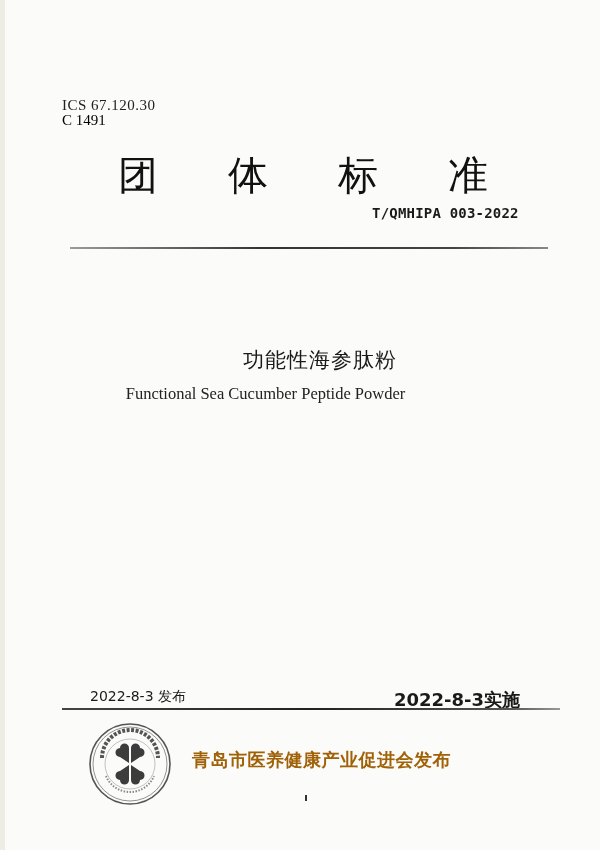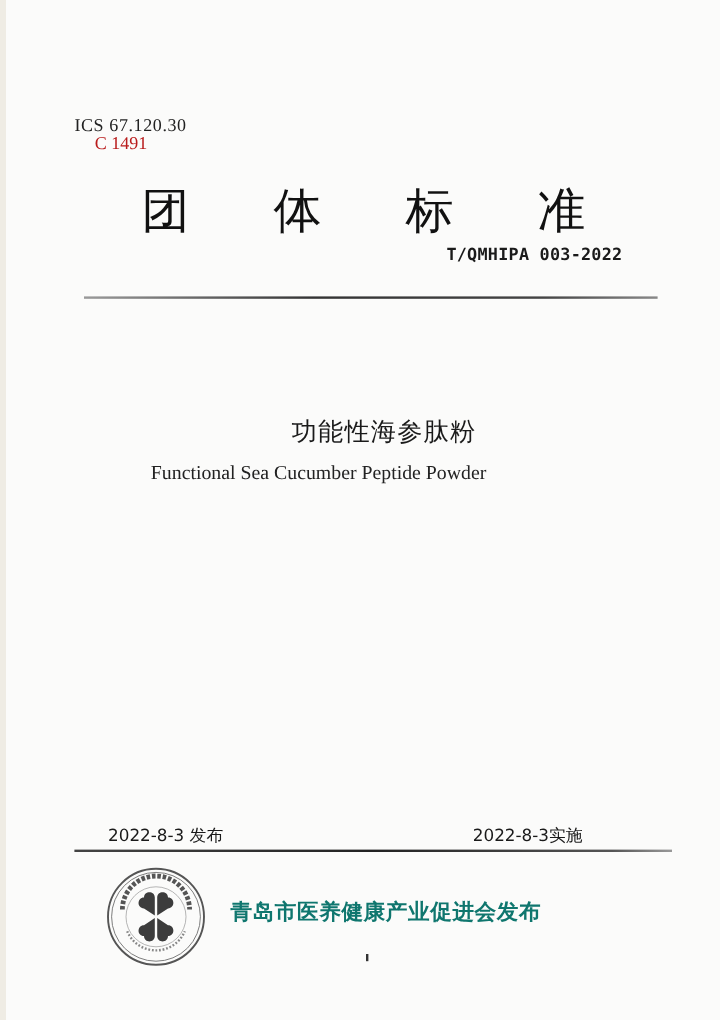--- a/index.html
+++ b/index.html
@@ -12,22 +12,22 @@
   .left-edge {
     position: absolute; left: 0; top: 0; width: 5px; height: 850px;
     background: #efece4;
   }
   .ics {
     position: absolute; left: 62px; top: 97px;
     font-family: "Liberation Serif", serif; font-size: 15px; color: #222;
     letter-spacing: 0.5px;
   }
   .ccode {
-    position: absolute; left: 79px; top: 112px;
-    font-family: "Liberation Serif", serif; font-size: 15px; color: #b91c1c;
+    position: absolute; left: 62px; top: 112px;
+    font-family: "Liberation Serif", serif; font-size: 15px; color: #000000;
   }
   .doc-type {
     position: absolute; left: 118px; top: 148px; width: 370px;
     display: flex; justify-content: space-between;
     font-family: "DejaVu Sans", sans-serif; font-size: 40px; color: #111;
   }
   .std-number {
     position: absolute; left: 372px; top: 205px;
     font-family: "DejaVu Sans Mono", monospace; font-size: 14px; color: #1a1a1a;
     font-weight: bold; letter-spacing: 0.2px;
@@ -45,32 +45,32 @@
   .title-en {
     position: absolute; left: 0; width: 531px; top: 384px; text-align: center;
     font-family: "Liberation Serif", serif; font-size: 16.5px; color: #222;
   }
   .issue-date {
     position: absolute; left: 90px; top: 688px;
     font-size: 14px; font-weight: normal; color: #1a1a1a;
   }
   .impl-date {
     position: absolute; left: 394px; top: 688px;
-    font-size: 14px; font-weight: normal; color: #1a1a1a;
+    font-size: 18px; font-weight: bold; color: #1a1a1a;
   }
   .rule-bottom {
     position: absolute; left: 62px; top: 708px; width: 498px; height: 1.5px;
     background: linear-gradient(90deg, #444, #222 50%, #555 90%, #999);
   }
   .seal {
     position: absolute; left: 88px; top: 722px; width: 84px; height: 84px;
   }
   .publisher {
     position: absolute; left: 192px; top: 748px;
-    font-size: 18px; font-weight: bold; color: #0f766e; letter-spacing: 0.5px;
+    font-size: 18px; font-weight: bold; color: #a16207; letter-spacing: 0.5px;
   }
   .page-mark {
     position: absolute; left: 305px; top: 795px; width: 2px; height: 6px;
     background: #333;
   }
 </style>
 </head>
 <body>
 
 <div class="left-edge"></div>

